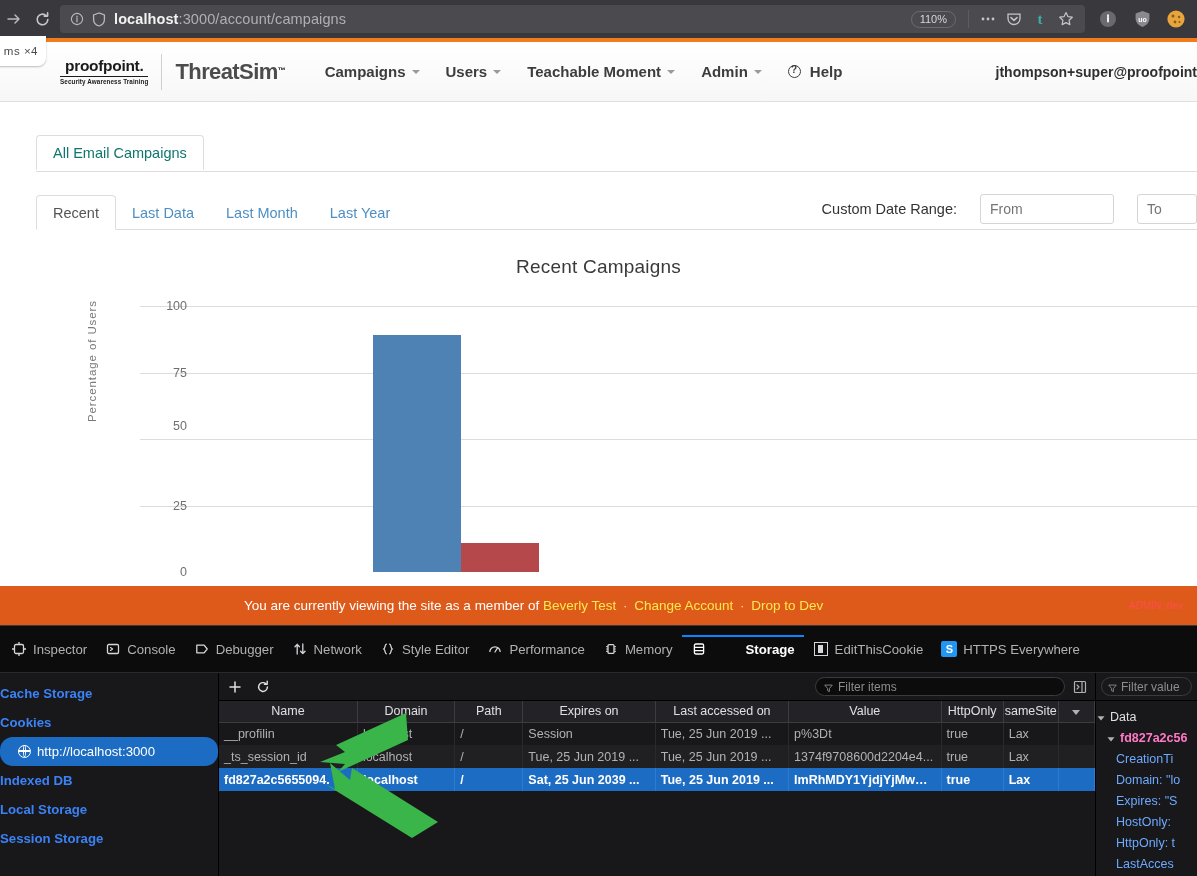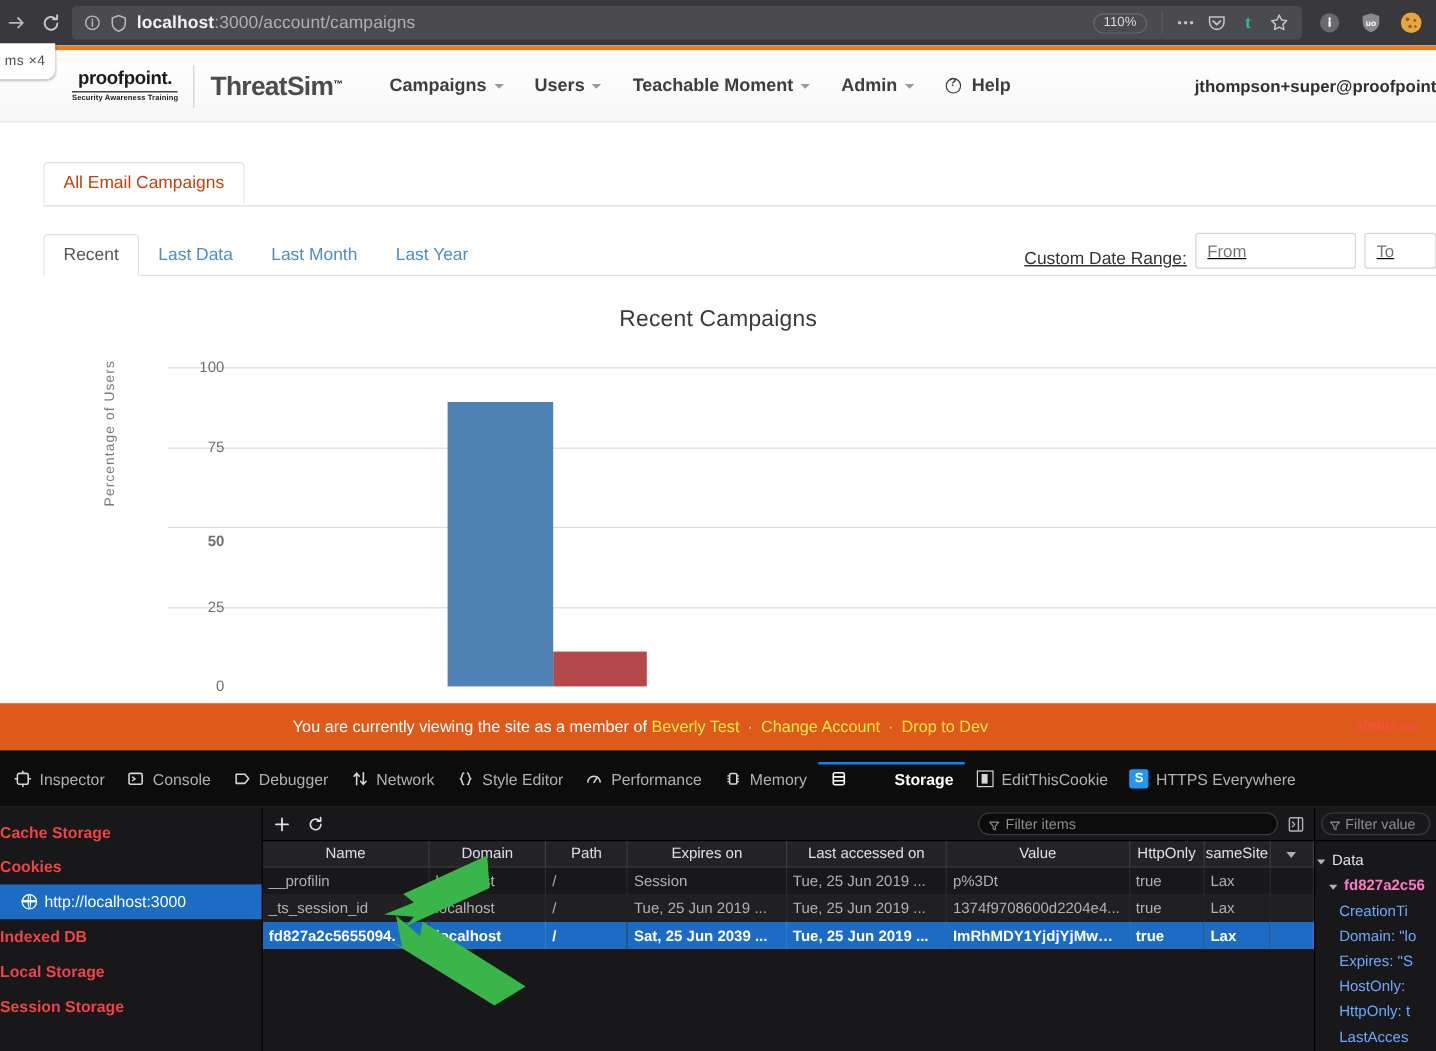--- a/index.html
+++ b/index.html
@@ -107,30 +107,30 @@
   .helpicon:after { content:"?"; position:absolute; left:2.2px; top:-2.5px; font-size:10px; font-weight:700;}
   .user-email { margin-left: auto; font-size: 14px; font-weight: 700; color: #2f2f2f; padding-right: 0; white-space: nowrap; }
 
   .content { padding: 0 0 0 0; }
   .tabstrip { margin: 32px 0 0 36px; border-bottom: 1px solid #dddddd; height: 38px; position: relative;}
   .tab-main {
     display: inline-block;
     border: 1px solid #dddddd; border-bottom: 1px solid #fff;
     border-radius: 4px 4px 0 0;
     padding: 9px 16px 8px;
-    font-size: 14.5px; color: #c2410c;
+    font-size: 14.5px; color: #0f766e;
     background: #fff;
     position: relative; top: 1px;
   }
   .subtabs { display: flex; align-items: flex-end; margin: 22px 0 0 36px; border-bottom: 1px solid #dddddd; }
   .subtab { font-size: 14.5px; color: #4d8fc4; padding: 9px 16px 8px; }
   .subtab.active { color: #555; border: 1px solid #ddd; border-bottom-color: #fff; border-radius: 4px 4px 0 0; background:#fff; position: relative; top:1px; }
   .daterange {
-    margin-left: auto; display: flex; align-items: flex-end; gap: 7px;
-    padding-bottom: 5px; padding-right: 0; text-decoration: underline;
+    margin-left: auto; display: flex; align-items: center; gap: 23px;
+    padding-bottom: 5px; padding-right: 0;
   }
   .daterange-label { font-size: 14.5px; color: #333; }
   .date-input {
     width: 134px; height: 30px;
     border: 1px solid #d5d5d5; border-radius: 3px;
     font-size: 14px; color: #b3b3b3;
     padding: 0 9px;
     background: #fff;
     font-family: "Liberation Sans", sans-serif;
   }
@@ -190,22 +190,22 @@
   .etc-ico:after{content:"";position:absolute;left:3px;top:2px;width:5px;height:8px;background:#d7d7db;}
   .https-ico { width:16px;height:16px;background:#2196f3;color:#fff;font-size:11px;font-weight:700;display:flex;align-items:center;justify-content:center;border-radius:2px;}
 
   .dt-body { display: flex; height: 222px; }
   .dt-sidebar {
     width: 219px; background: #18181a;
     border-right: 1px solid #000;
     padding-top: 6px;
     font-size: 13.2px;
   }
-  .st-item { height: 29px; display: flex; align-items: center; padding-left: 0px; color: #ef4444; font-weight: 700;}
-  .st-child { padding-left: 18px; font-weight: 400; gap: 6px; }
+  .st-item { height: 29px; display: flex; align-items: center; padding-left: 0px; color: #3b82f6; font-weight: 700;}
+  .st-child { padding-left: 18px; font-weight: 400; gap: 6px; border-radius: 13px; }
   .st-child.selected { background: #1c6cc4; color: #fff; }
   .globe { width: 13px; height: 13px; border: 1.4px solid #fff; border-radius: 50%; position: relative; flex:none;}
   .globe:before { content:""; position:absolute; left: 4.3px; top:-1.4px; width: 2.6px; height: 12.6px; border: 1.4px solid #fff; border-radius: 50%; box-sizing: border-box;}
   .globe:after { content:""; position:absolute; left:-1.4px; top:4.2px; width:12.6px; height:1.4px; background:#fff;}
 
   .dt-main { flex: 1; display: flex; flex-direction: column; min-width: 0; }
   .dt-subtoolbar {
     height: 28px; display: flex; align-items: center;
     background: #18181a; border-bottom: 1px solid #000;
     padding: 0 4px; gap: 4px;
@@ -408,21 +408,21 @@
 
     <div class="charttitle">Recent Campaigns</div>
 
     <div class="chartwrap">
       <div class="ylabel">Percentage of Users</div>
       <div class="plot" id="plot" style="height: 266px;">
           <div class="ytick" style="top: 266px;">0</div>
           <div class="gridline" style="top: 199.5px;"></div>
           <div class="ytick" style="top: 199.5px;">25</div>
           <div class="gridline" style="top: 133px;"></div>
-          <div class="ytick" style="top: 145px; font-weight: bold;">50</div>
+          <div class="ytick" style="top: 120px;">50</div>
           <div class="gridline" style="top: 66.5px;"></div>
           <div class="ytick" style="top: 66.5px;">75</div>
           <div class="gridline" style="top: 0px;"></div>
           <div class="ytick" style="top: 0px;">100</div>
           <div class="bar" title="Delivered: 89" style="left: 233px; width: 88px; height: 236.74px; background: rgb(78, 129, 180);"></div>
           <div class="bar" title="Clicked: 11" style="left: 321px; width: 78px; height: 29.26px; background: rgb(181, 72, 74);"></div>
         </div>
     </div>
   </div>
 

